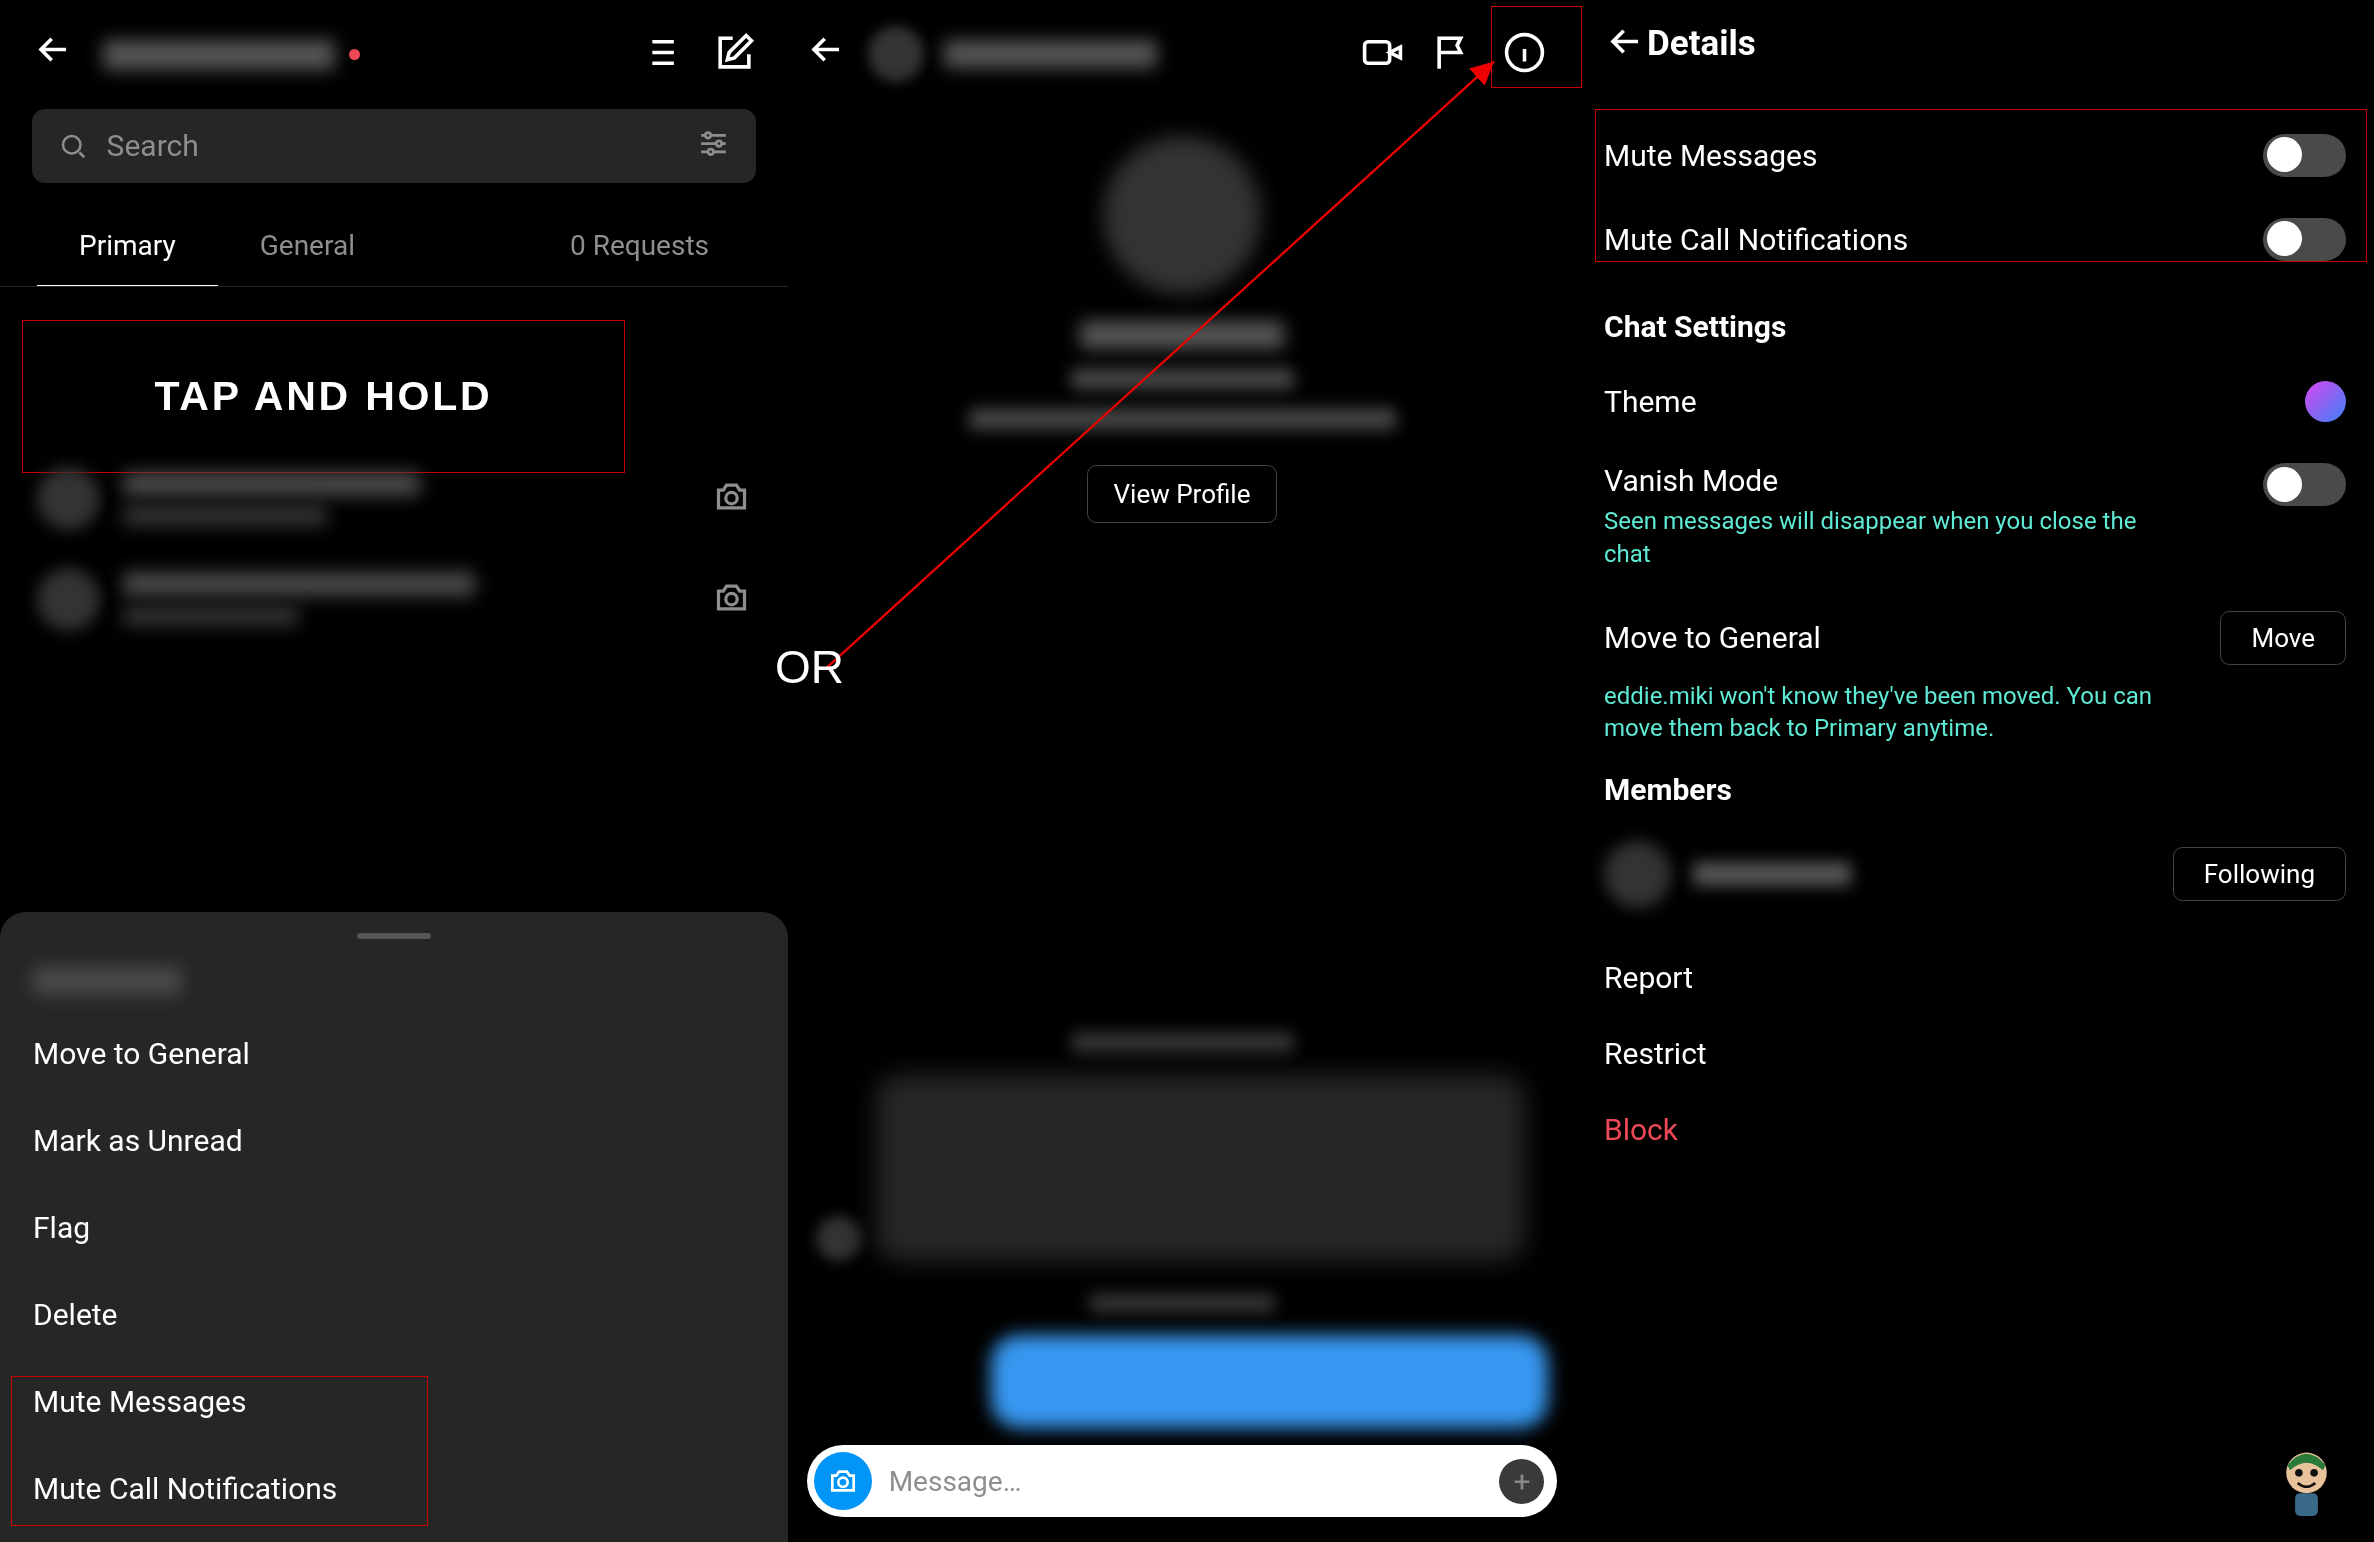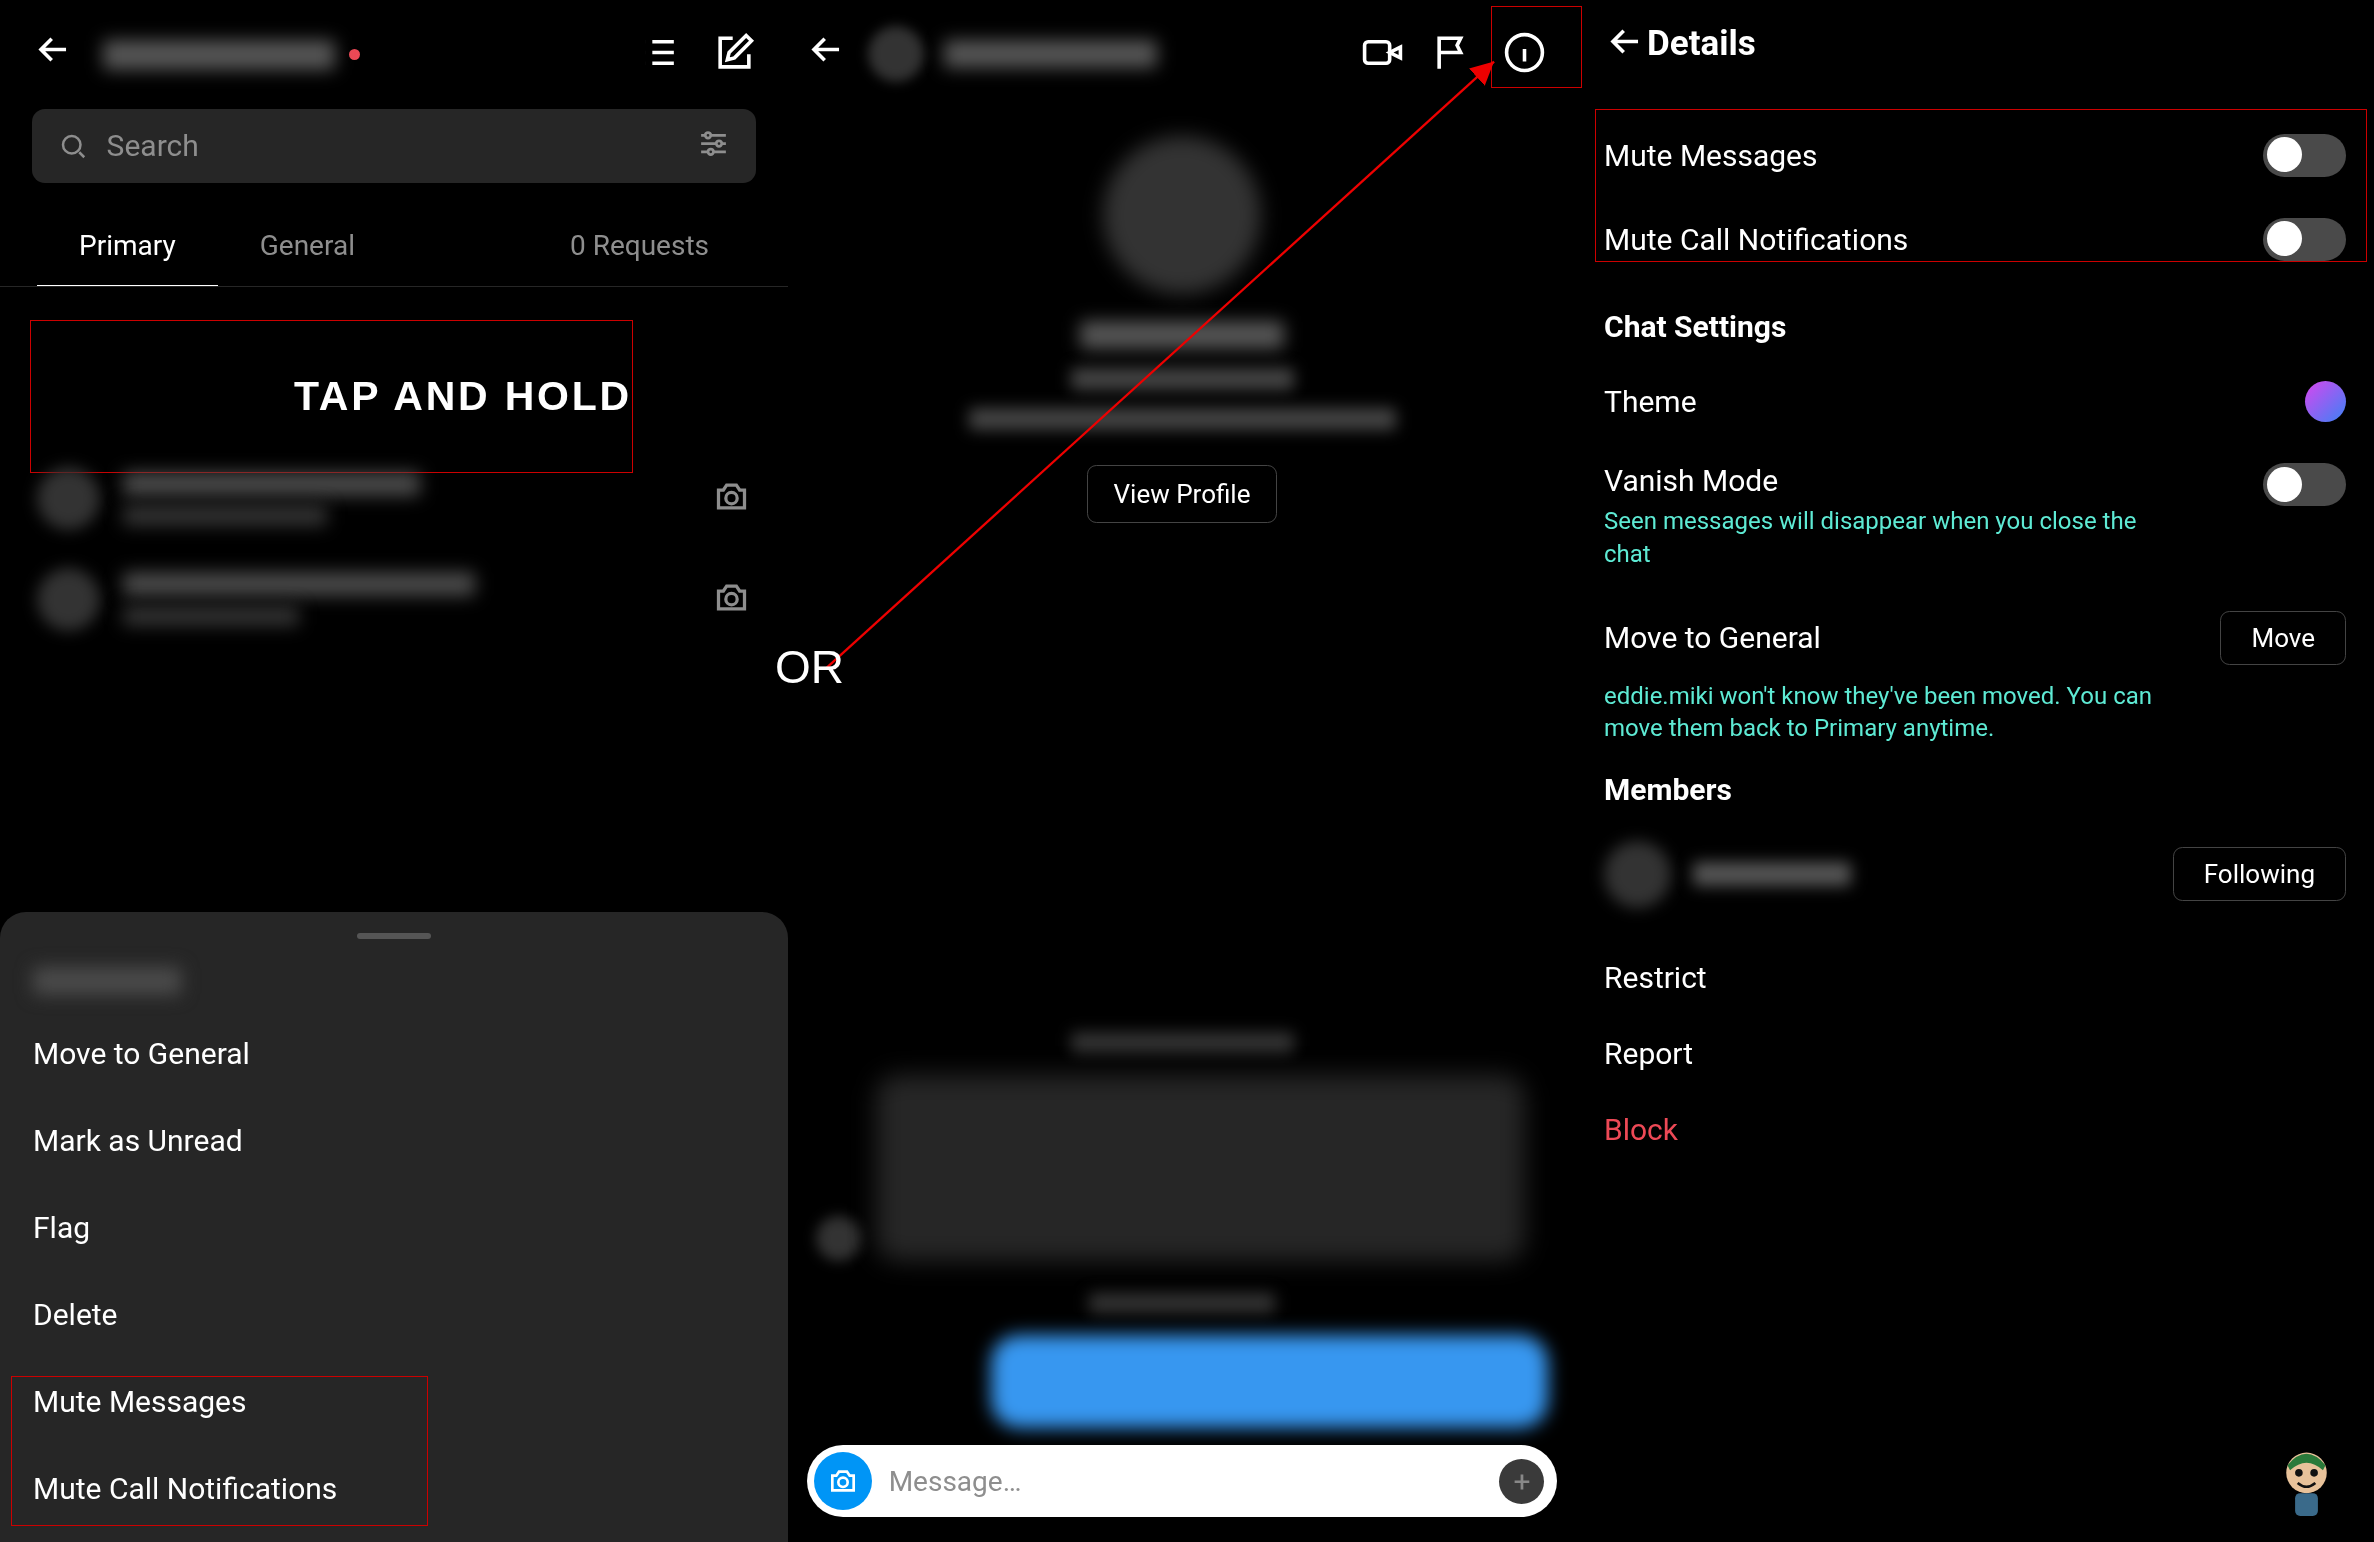--- a/index.html
+++ b/index.html
@@ -27,21 +27,21 @@
 .tabs { display:flex; padding: 0 37px; border-bottom:0.9px solid #262626; }
 .tab { padding: 23px 42px; font-size:28px; color:#8e8e8e; }
 .tab.active { color:#fff; border-bottom:1.9px solid #fff; }
 .tab.requests { flex:1; text-align:right; }
 
 .conv-row { display:flex; align-items:center; padding: 18.6px 37px; gap:23px; }
 .avatar-sm { width:63px; height:63px; border-radius:50%; background:#333; }
 .blurtext { filter:blur(8.3px); background:#4a4a4a; border-radius:3.7px; }
 .camera-icon-outline { width:39px; height:39px; stroke:#8e8e8e; stroke-width:2; fill:none; }
 
-.tap-hold-box { position:absolute; top:320px; left:30px; width:603px; height:153px; border:1.9px solid #c00; display:flex; align-items:center; justify-content:flex-end; }
+.tap-hold-box { position:absolute; top:320px; left:22px; width:603px; height:153px; border:1.9px solid #c00; display:flex; align-items:center; justify-content:center; }
 .tap-hold-label { font-family: Impact, 'Arial Black', sans-serif; font-size:41px; letter-spacing:2.8px; color:#fff; font-weight:bold; }
 
 
 .sheet { position:absolute; bottom:0; left:0; width:788px; background:#262626; border-radius:26px 26px 0 0; padding: 20.4px 0 11px; }
 .sheet-handle { width:74px; height:6.5px; background:#555; border-radius:3.7px; margin:0 auto 28px; }
 .sheet-item { padding: 26px 33px; font-size:30px; color:#fff; }
 .sheet-redbox { position:absolute; bottom:16.7px; left:11px; width:417px; height:150px; border:1.9px solid #c00; }
 
 
 .or-label { position:absolute; left:775px; top:640px; font-family: Impact, 'Arial Black', sans-serif; font-size:46px; color:#fff; z-index:10; }
@@ -300,22 +300,22 @@
     <div class="setting-sub" style="margin-top:-5.6px">eddie.miki won't know they've been moved. You can move them back to Primary anytime.</div>
 
     <div class="section-title">Members</div>
     <div class="member-row">
       <div class="member-av"></div>
       <div class="member-name"></div>
       <div style="flex:1"></div>
       <button class="outline-btn">Following</button>
     </div>
 
+    <div class="action-item">Report</div>
     <div class="action-item">Restrict</div>
-    <div class="action-item">Report</div>
     <div class="action-item block-red">Block</div>
 
     <svg class="mascot" viewBox="0 0 50 60">
       <circle cx="25" cy="22" r="16" fill="#e8c29a"></circle>
       <path d="M10 16 Q25 -2 40 16 L38 20 Q25 8 12 20 Z" fill="#2a7a3a"></path>
       <circle cx="19" cy="22" r="3" fill="#111"></circle>
         <circle cx="31" cy="22" r="3" fill="#111"></circle>
       <path d="M18 30 Q25 36 32 30" stroke="#111" stroke-width="2" fill="none"></path>
       <rect x="16" y="38" width="18" height="18" rx="4" fill="#3a6a8a"></rect>
     </svg>

